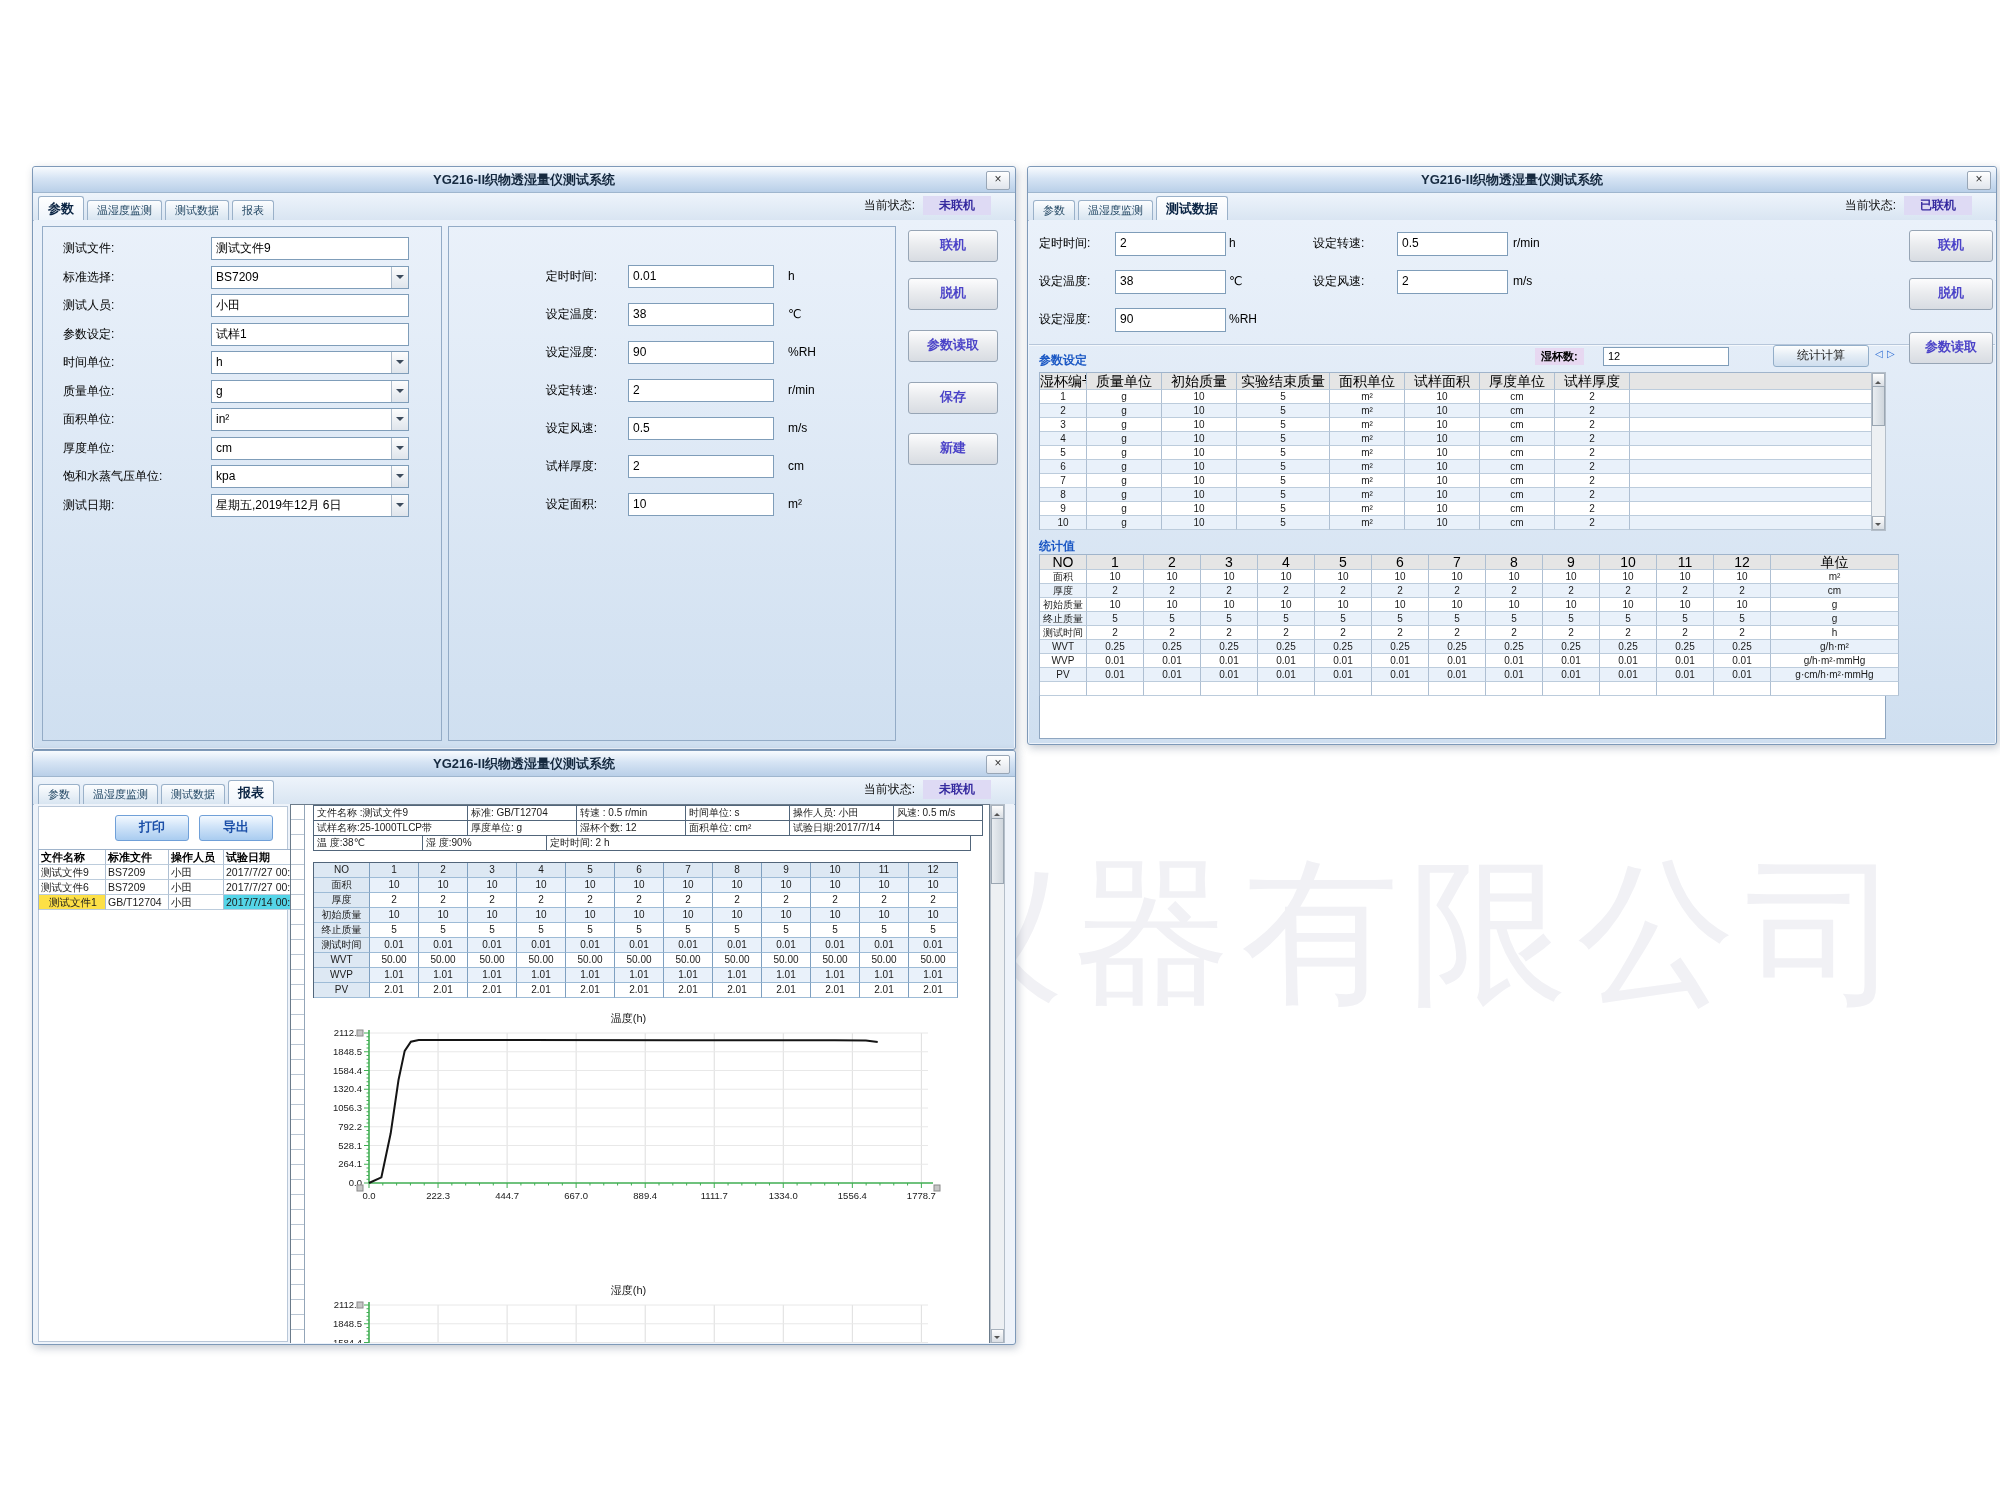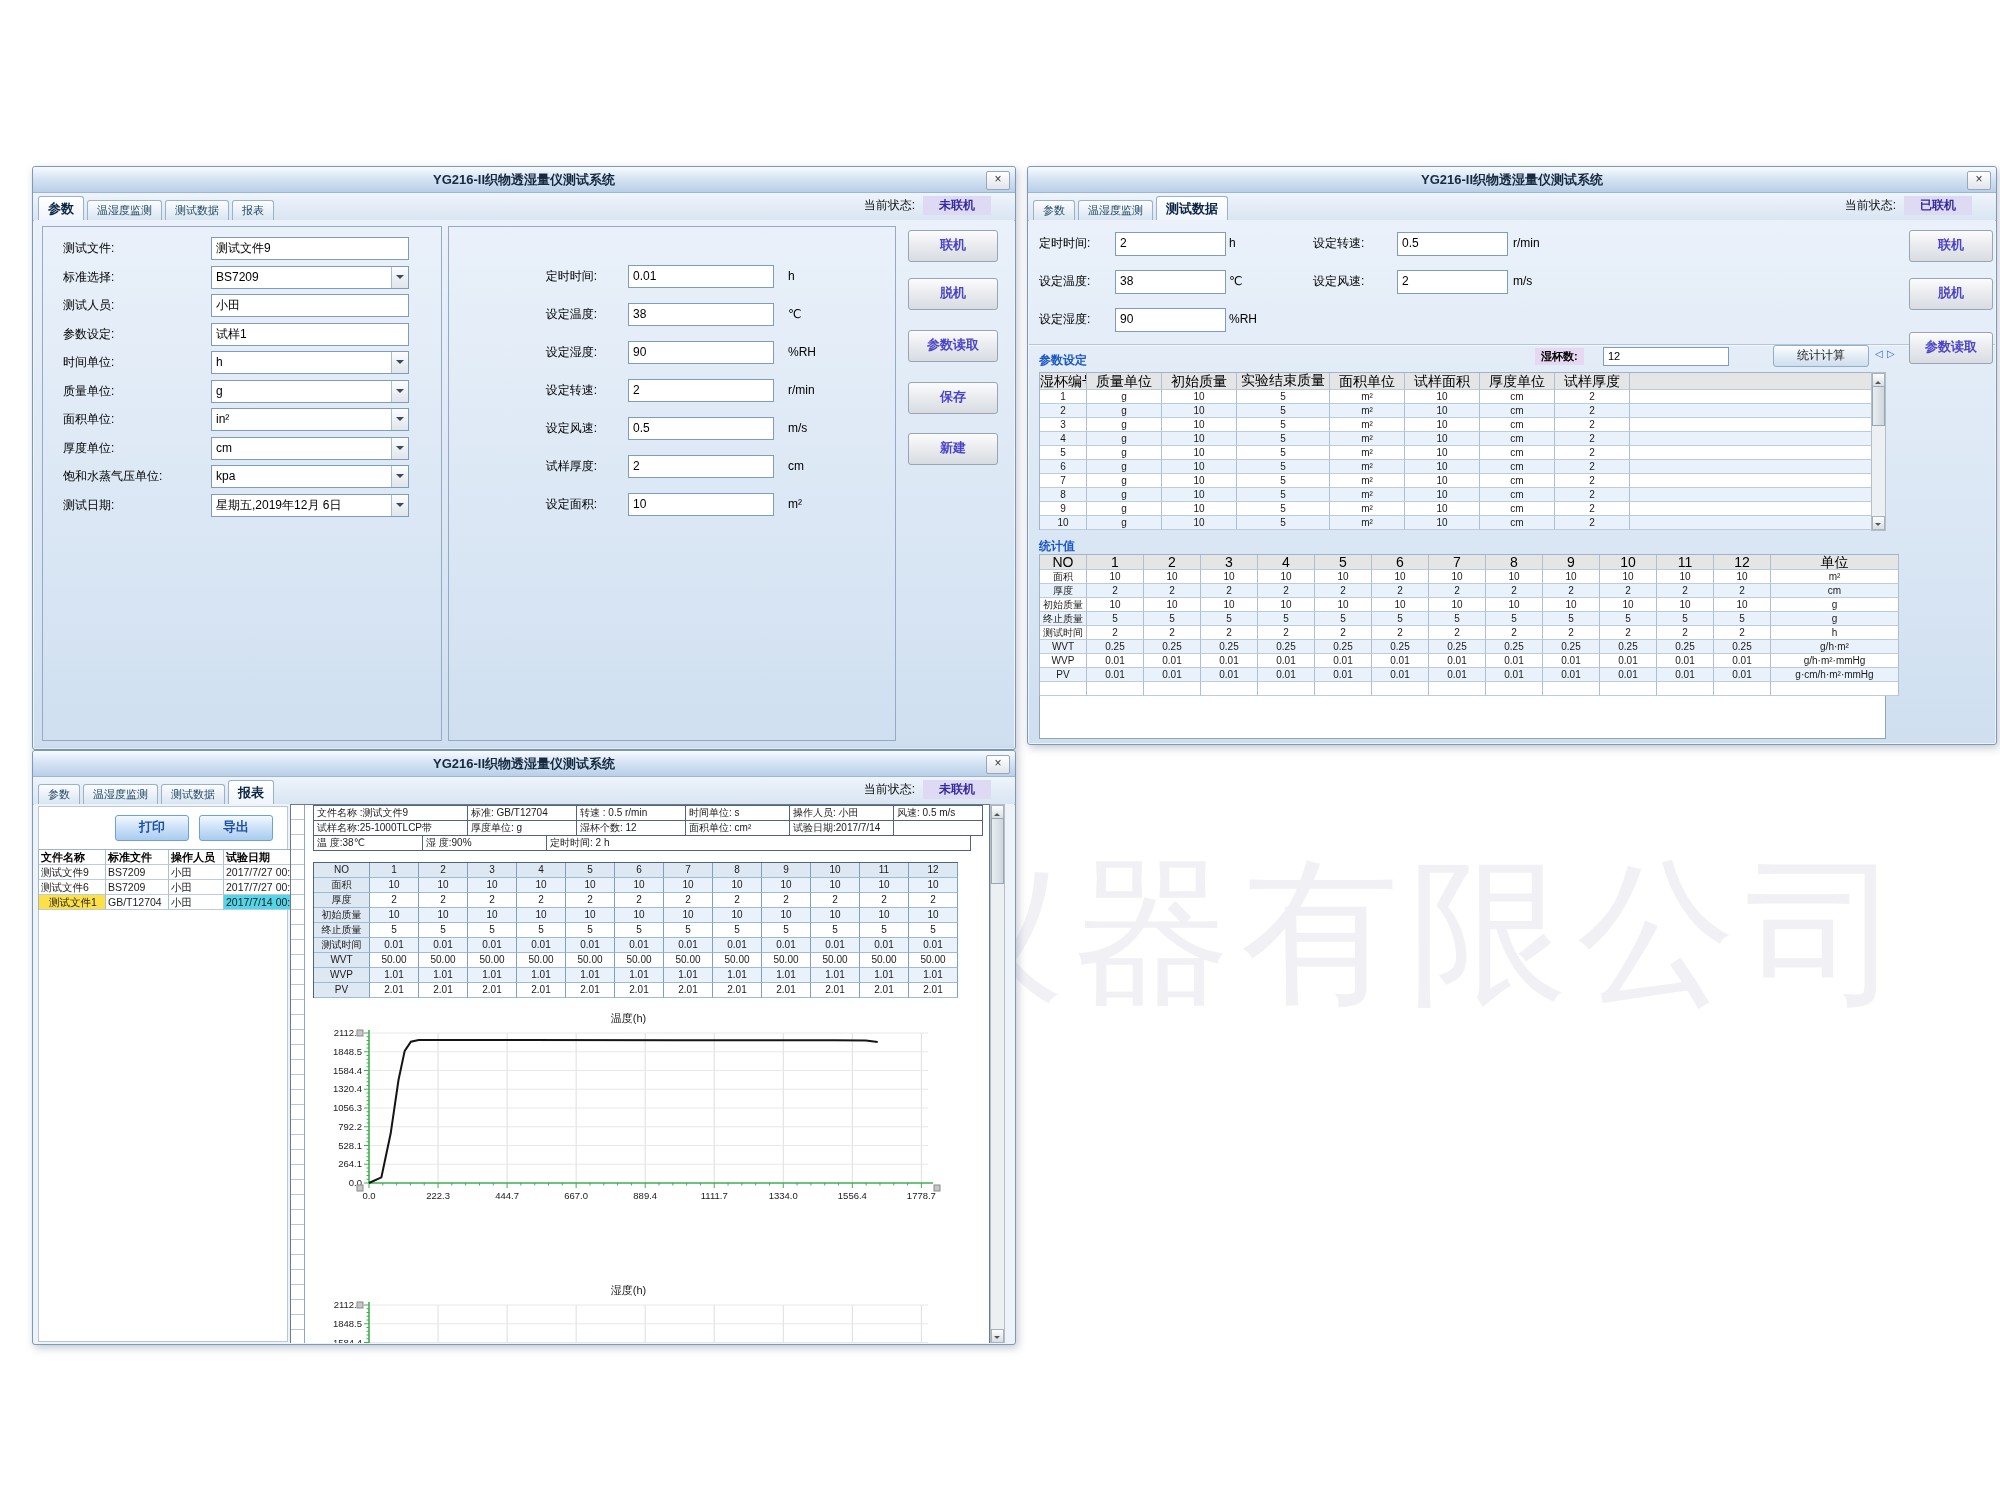--- a/index.html
+++ b/index.html
@@ -245,21 +245,21 @@
     <span class="chip" style="left:506px;top:128px;">湿杯数:</span>
     <div class="ctrl" style="left:574px;top:127px;width:120px;height:17px;line-height:16px;font-size:11px;">12</div>
     <div class="blue-btn" style="left:744px;top:125px;width:94px;height:20px;line-height:18px;font-size:12px;color:#222;font-weight:normal;background:linear-gradient(#fdfefe,#e3ecf5 50%,#cfdeee);border-color:#93aec9;">统计计算</div>
     <span style="position:absolute;left:846px;top:128px;font-size:10px;color:#2b6bd4;">◁</span>
     <span style="position:absolute;left:858px;top:128px;font-size:10px;color:#2b6bd4;">▷</span>
     <div class="gtbl ptbl" id="w2ptbl" style="left:10px;top:152px;">
         <div class="trow thead">
           <div class="tcell" style="width: 46px;">湿杯编号</div>
           <div class="tcell" style="width: 74px;">质量单位</div>
           <div class="tcell" style="width: 74px;">初始质量</div>
-          <div class="tcell" style="width: 92px; font-family: Liberation Mono, monospace;">实验结束质量</div>
+          <div class="tcell" style="width: 92px;">实验结束质量</div>
           <div class="tcell" style="width: 74px;">面积单位</div>
           <div class="tcell" style="width: 74px;">试样面积</div>
           <div class="tcell" style="width: 74px;">厚度单位</div>
           <div class="tcell" style="width: 74px;">试样厚度</div>
           <div class="tcell" style="width: 249px;"></div>
         </div>
         <div class="trow">
           <div class="tcell" style="width: 46px;">1</div>
           <div class="tcell" style="width: 74px;">g</div>
           <div class="tcell" style="width: 74px;">10</div>

